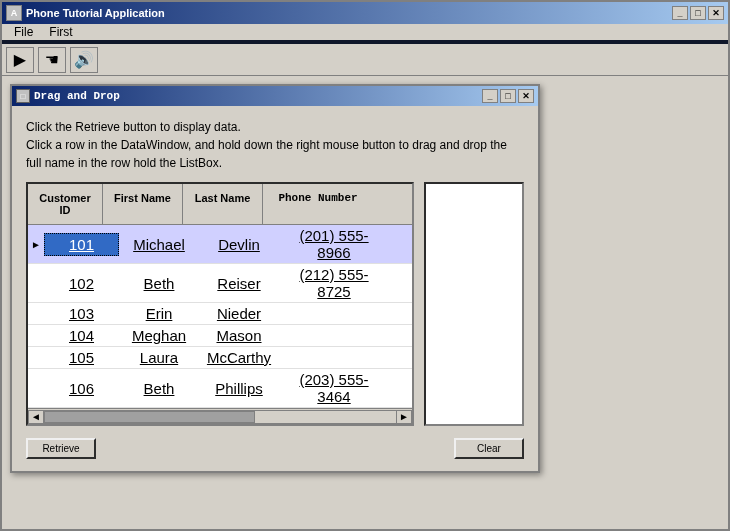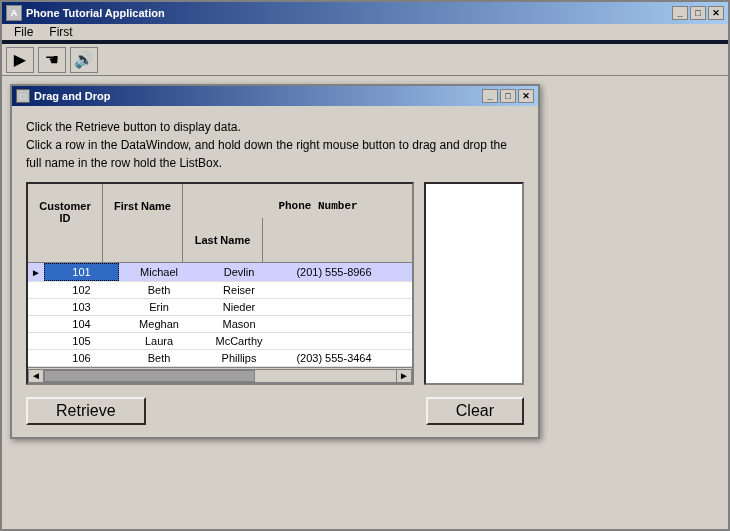--- a/index.html
+++ b/index.html
@@ -141,20 +141,21 @@
       margin-right: 4px;
       background: #c0c0c0;
       border: 1px solid #606060;
       font-size: 8px;
       display: flex;
       align-items: center;
       justify-content: center;
     }
     .dialog-title-text {
       flex: 1;
+      font-family: Liberation Mono, monospace;
     }
     .dialog-title-buttons {
       display: flex;
       gap: 2px;
     }
     .dialog-btn {
       width: 16px;
       height: 14px;
       background: #d4d0c8;
       border: 1px solid #808080;
@@ -199,21 +200,21 @@
     }
 
     .dw-header {
       display: grid;
       grid-template-columns: 75px 80px 80px 110px 16px;
       background: #d4d0c8;
       border-bottom: 1px solid #808080;
       flex-shrink: 0;
     }
     .dw-header-cell {
-      padding: 16px 4px;
+      padding: 8px 4px;
       font-weight: bold;
       font-size: 11px;
       text-align: center;
       border-right: 1px solid #808080;
     }
 
     .dw-body {
       flex: 1;
       overflow-y: auto;
       overflow-x: auto;
@@ -230,22 +231,23 @@
     }
     .dw-row-indicator {
       width: 16px;
       display: flex;
       align-items: center;
       justify-content: center;
       font-size: 10px;
     }
     .dw-cell {
       padding: 2px 4px;
-      font-size: 11px;
+      font-size: 15px;
       text-align: center;
+      text-decoration: underline;
     }
     .dw-cell.selected-cell {
       background: #316ac5;
       color: white;
       border: 1px dotted #000;
     }
 
     .dw-scrollbar-h {
       height: 16px;
       background: #d4d0c8;
@@ -268,22 +270,22 @@
       justify-content: space-between;
       margin-top: 12px;
       align-items: center;
     }
 
     .win-button {
       background: #d4d0c8;
       border: 2px outset #f0f0f0;
       border-right-color: #808080;
       border-bottom-color: #808080;
-      padding: 3px 28px;
-      font-size: 16px;
+      padding: 3px 14px;
+      font-size: 10px;
       cursor: pointer;
       min-width: 70px;
     }
 
     
     .dw-body::-webkit-scrollbar {
       width: 16px;
       height: 16px;
     }
     .dw-body::-webkit-scrollbar-track {
@@ -346,36 +348,37 @@
           <span>Click the Retrieve button to display data.</span><br>
           <span>Click a row in the DataWindow, and hold down the right mouse button to drag and drop the full name in the row hold the ListBox.</span>
         </div>
 
         <div class="data-area">
 
           <div class="datawindow">
             <div class="dw-header">
               <div class="dw-header-cell" style="grid-column:1; text-align:center;">Customer<br>ID</div>
               <div class="dw-header-cell" style="grid-column:2;">First Name</div>
-              <div class="dw-header-cell" style="grid-column:3;margin-top:34px;">Last Name</div>
+              <div class="dw-header-cell" style="grid-column:3;">Last Name</div>
               <div class="dw-header-cell" style="grid-column:4; border-right: none; font-family: Liberation Mono, monospace;">Phone Number</div>
             </div>
             <div class="dw-body" id="dw-body">
             <div class="dw-row selected">
                   <div class="dw-row-indicator" style="font-size: 10px;">►</div>
                   <div class="dw-cell selected-cell">101</div>
                   <div class="dw-cell">Michael</div>
                   <div class="dw-cell">Devlin</div>
                   <div class="dw-cell">(201) 555-8966</div>
                 </div>
                 <div class="dw-row">
                   <div class="dw-row-indicator"></div>
                   <div class="dw-cell">102</div>
                   <div class="dw-cell">Beth</div>
                   <div class="dw-cell">Reiser</div>
+                  <div class="dw-cell">(212) 555-8725</div>
                 </div>
                 <div class="dw-row">
                   <div class="dw-row-indicator"></div>
                   <div class="dw-cell">103</div>
                   <div class="dw-cell">Erin</div>
                   <div class="dw-cell">Nieder</div>
                 </div>
                 <div class="dw-row">
                   <div class="dw-row-indicator"></div>
                   <div class="dw-cell">104</div>

